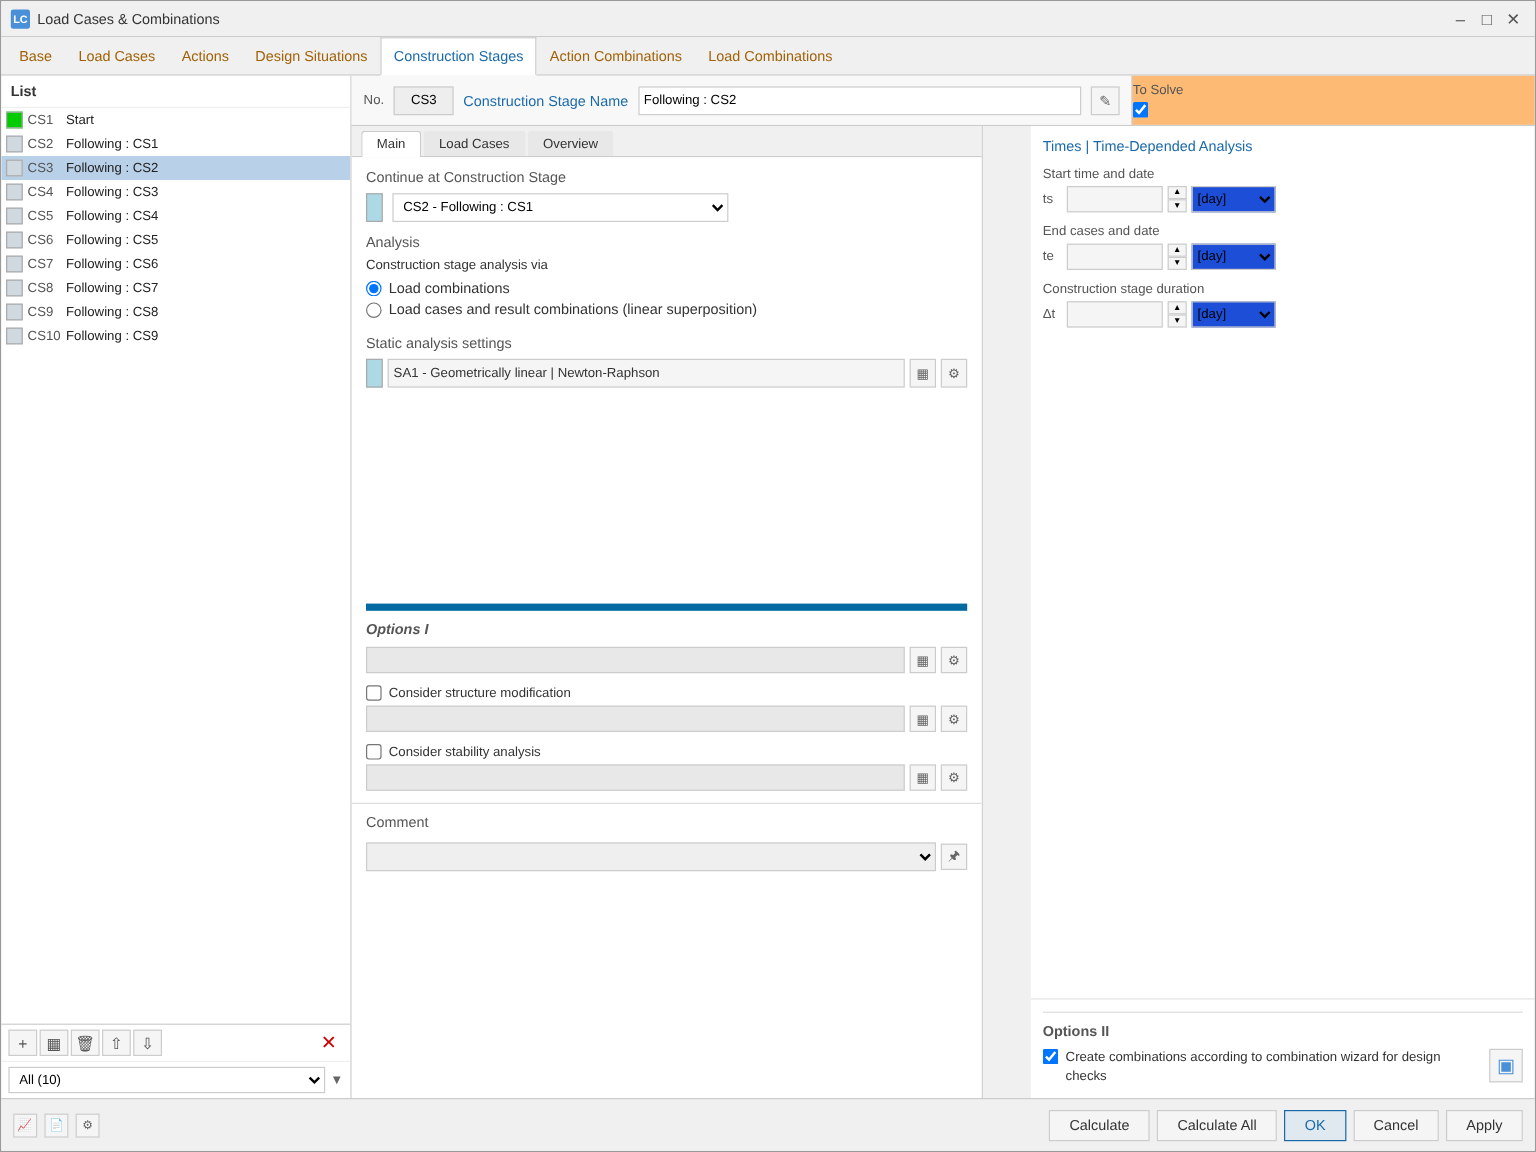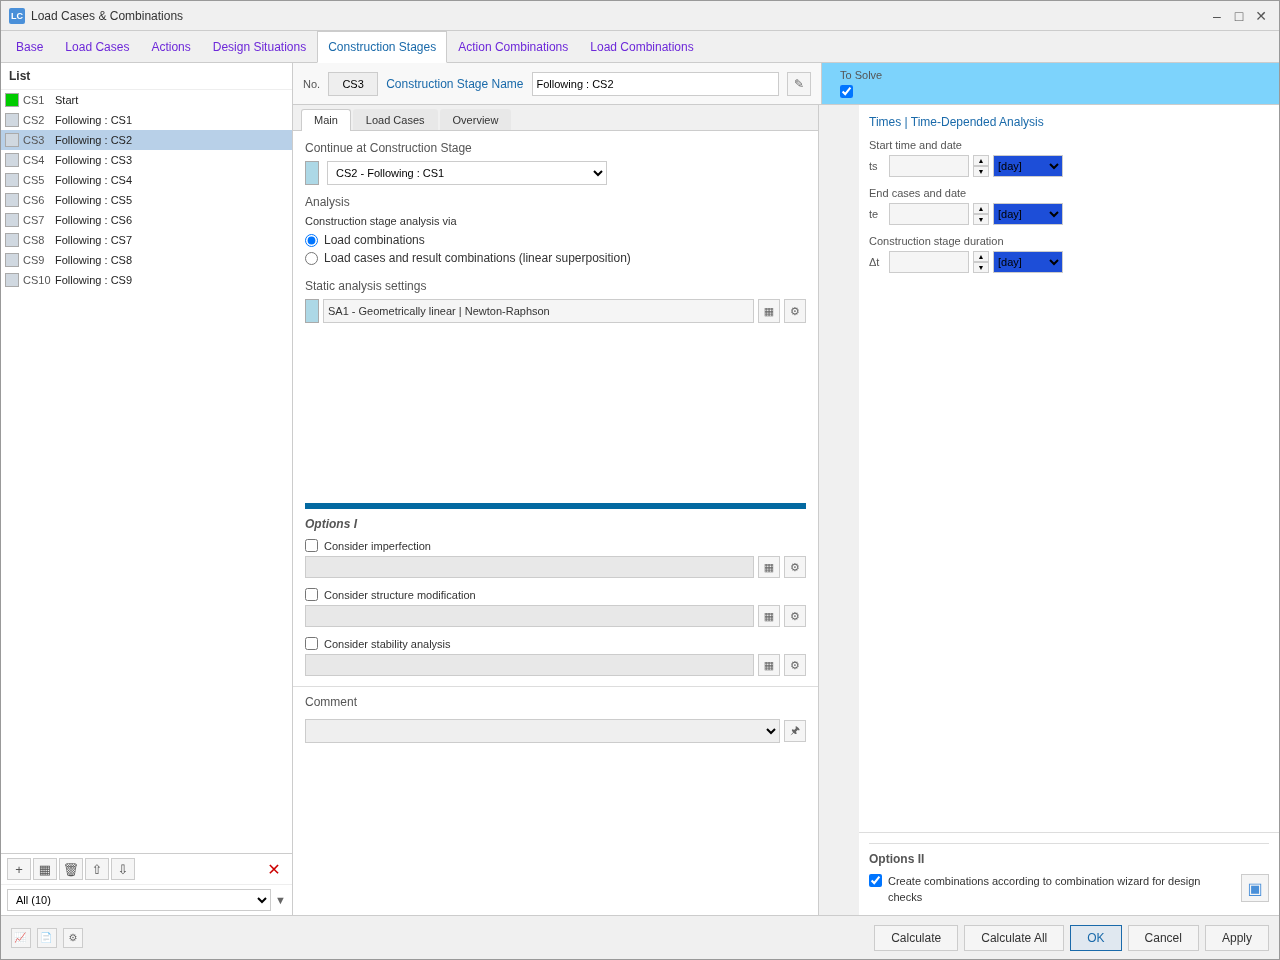--- a/index.html
+++ b/index.html
@@ -8,21 +8,21 @@
     .window { width: 1280px; height: 960px; background: #f0f0f0; border: 1px solid #999; display: flex; flex-direction: column; }
 
     .titlebar { background: #f0f0f0; border-bottom: 1px solid #ccc; padding: 6px 8px; display: flex; align-items: center; justify-content: space-between; height: 30px; }
     .titlebar-left { display: flex; align-items: center; gap: 6px; }
     .titlebar-icon { width: 16px; height: 16px; background: #4a90d9; border-radius: 2px; display: flex; align-items: center; justify-content: center; color: white; font-size: 9px; font-weight: bold; }
     .titlebar-title { font-size: 12px; color: #333; }
     .titlebar-controls { display: flex; gap: 2px; }
     .titlebar-btn { width: 20px; height: 20px; border: none; background: transparent; cursor: pointer; display: flex; align-items: center; justify-content: center; font-size: 14px; color: #555; }
 
     .menubar { background: #f0f0f0; border-bottom: 1px solid #ccc; display: flex; height: 32px; padding: 0 4px; }
-    .menu-tab { padding: 6px 10px; cursor: pointer; color: #6d28d9; border: 1px solid transparent; white-space: nowrap; display: flex; align-items: center; font-size: 12px; }
+    .menu-tab { padding: 6px 10px; cursor: pointer; color: #a16207; border: 1px solid transparent; white-space: nowrap; display: flex; align-items: center; font-size: 12px; }
     .menu-tab.active { background: white; border-color: #ccc; border-bottom-color: white; color: #1a6aaa; font-weight: 500; margin-bottom: -1px; }
 
     .content { display: flex; flex: 1; overflow: hidden; }
 
     
     .left-panel { width: 292px; background: white; border-right: 1px solid #ccc; display: flex; flex-direction: column; }
     .left-panel-header { padding: 6px 8px; font-size: 12px; color: #333; border-bottom: 1px solid #eee; font-weight: 600; }
     .list-area { flex: 1; overflow-y: auto; }
     .list-item { display: flex; align-items: center; padding: 2px 4px; cursor: pointer; height: 20px; }
     .list-item.selected { background: #b8d0e8; }
@@ -89,21 +89,21 @@
     .center-col { flex: 1; display: flex; flex-direction: column; border-right: 1px solid #ccc; }
     .right-col { width: 420px; display: flex; flex-direction: column; }
 
     .right-times { flex: 1; padding: 10px; background: white; overflow-y: auto; border-bottom: 1px solid #ddd; }
     .right-options2 { padding: 10px; background: white; }
 
     input[type="checkbox"] { width: 13px; height: 13px; cursor: pointer; }
 
     .top-section { display: flex; border-bottom: 1px solid #ccc; }
     .top-left { flex: 1; display: flex; align-items: center; padding: 6px 10px; gap: 8px; background: #f8f8f8; }
-    .top-right-solve { width: 458px; padding: 6px 18px; background: #7dd3fc; border-left: 1px solid #ccc; }
+    .top-right-solve { width: 336px; padding: 6px 0; background: #fdba74; border-left: 1px solid #ccc; }
   </style>
 </head>
 <body>
 
 <div class="window">
 
   <div class="titlebar">
     <div class="titlebar-left">
       <div class="titlebar-icon">LC</div>
       <span class="titlebar-title">Load Cases &amp; Combinations</span>
@@ -263,24 +263,20 @@
                 <button class="sa-btn">⚙</button>
               </div>
             </div>
 
             <div style="height: 180px;"></div>
 
             <div style="padding: 0 12px;">
               <div class="options-title">Options I</div>
 
               <div class="option-row">
-                <div class="option-check-row">
-                  <input type="checkbox" id="imperfection" style="">
-                  <label for="imperfection" class="option-label">Consider imperfection</label>
-                </div>
                 <div class="option-input-row">
                   <input class="option-input" readonly="" style="">
                   <button class="option-btn">▦</button>
                   <button class="option-btn">⚙</button>
                 </div>
               </div>
 
               <div class="option-row">
                 <div class="option-check-row">
                   <input type="checkbox" id="structure_mod" style="">

